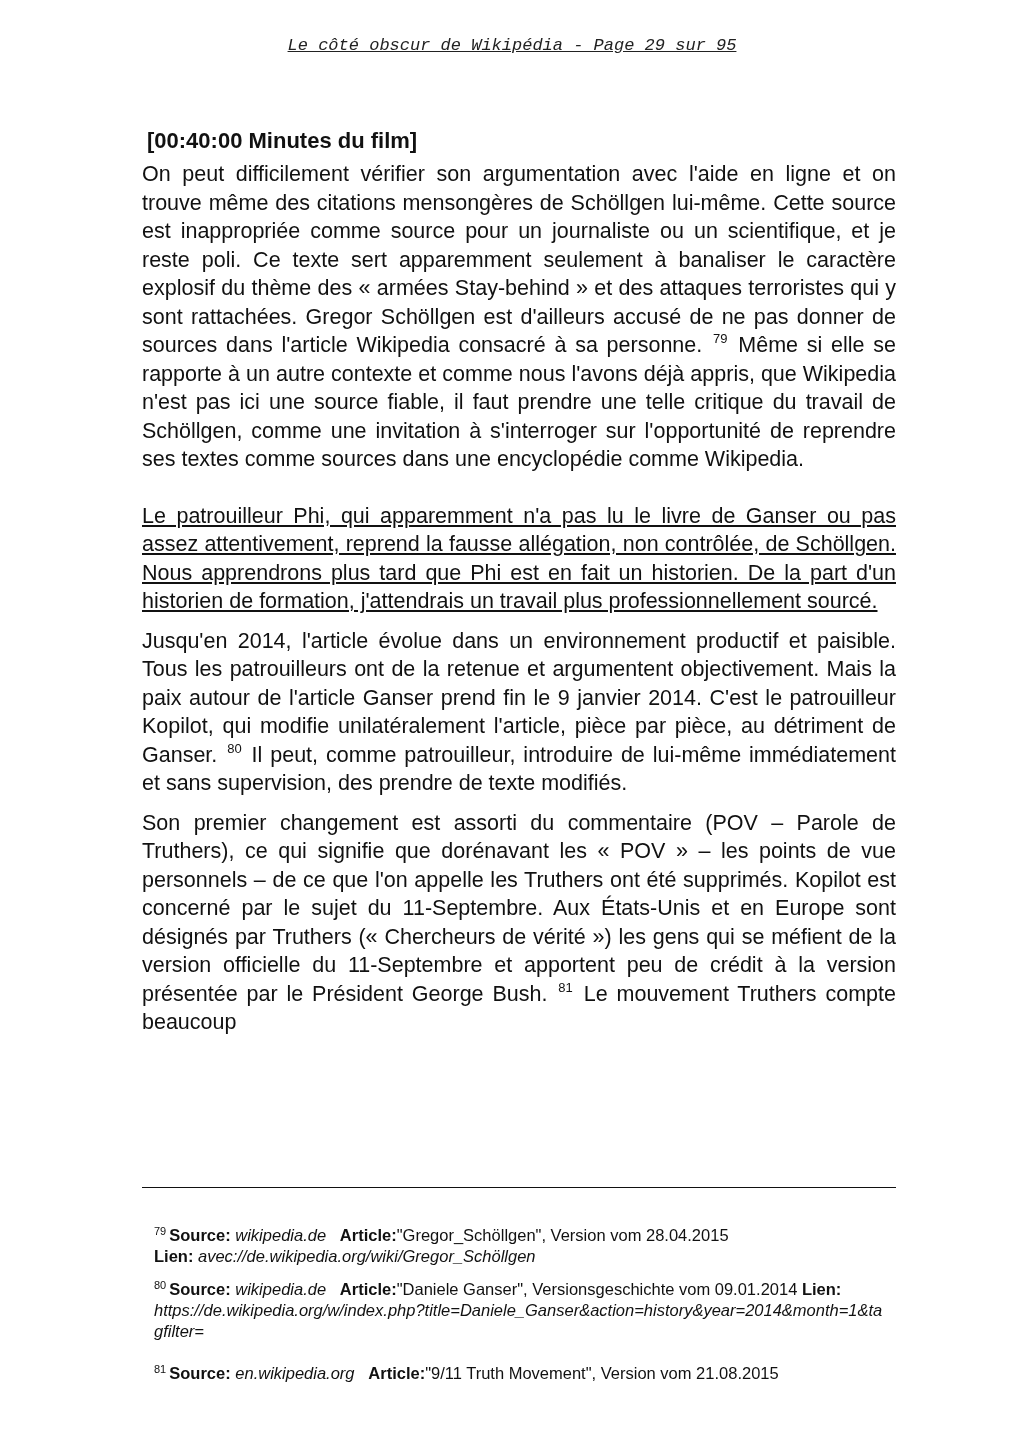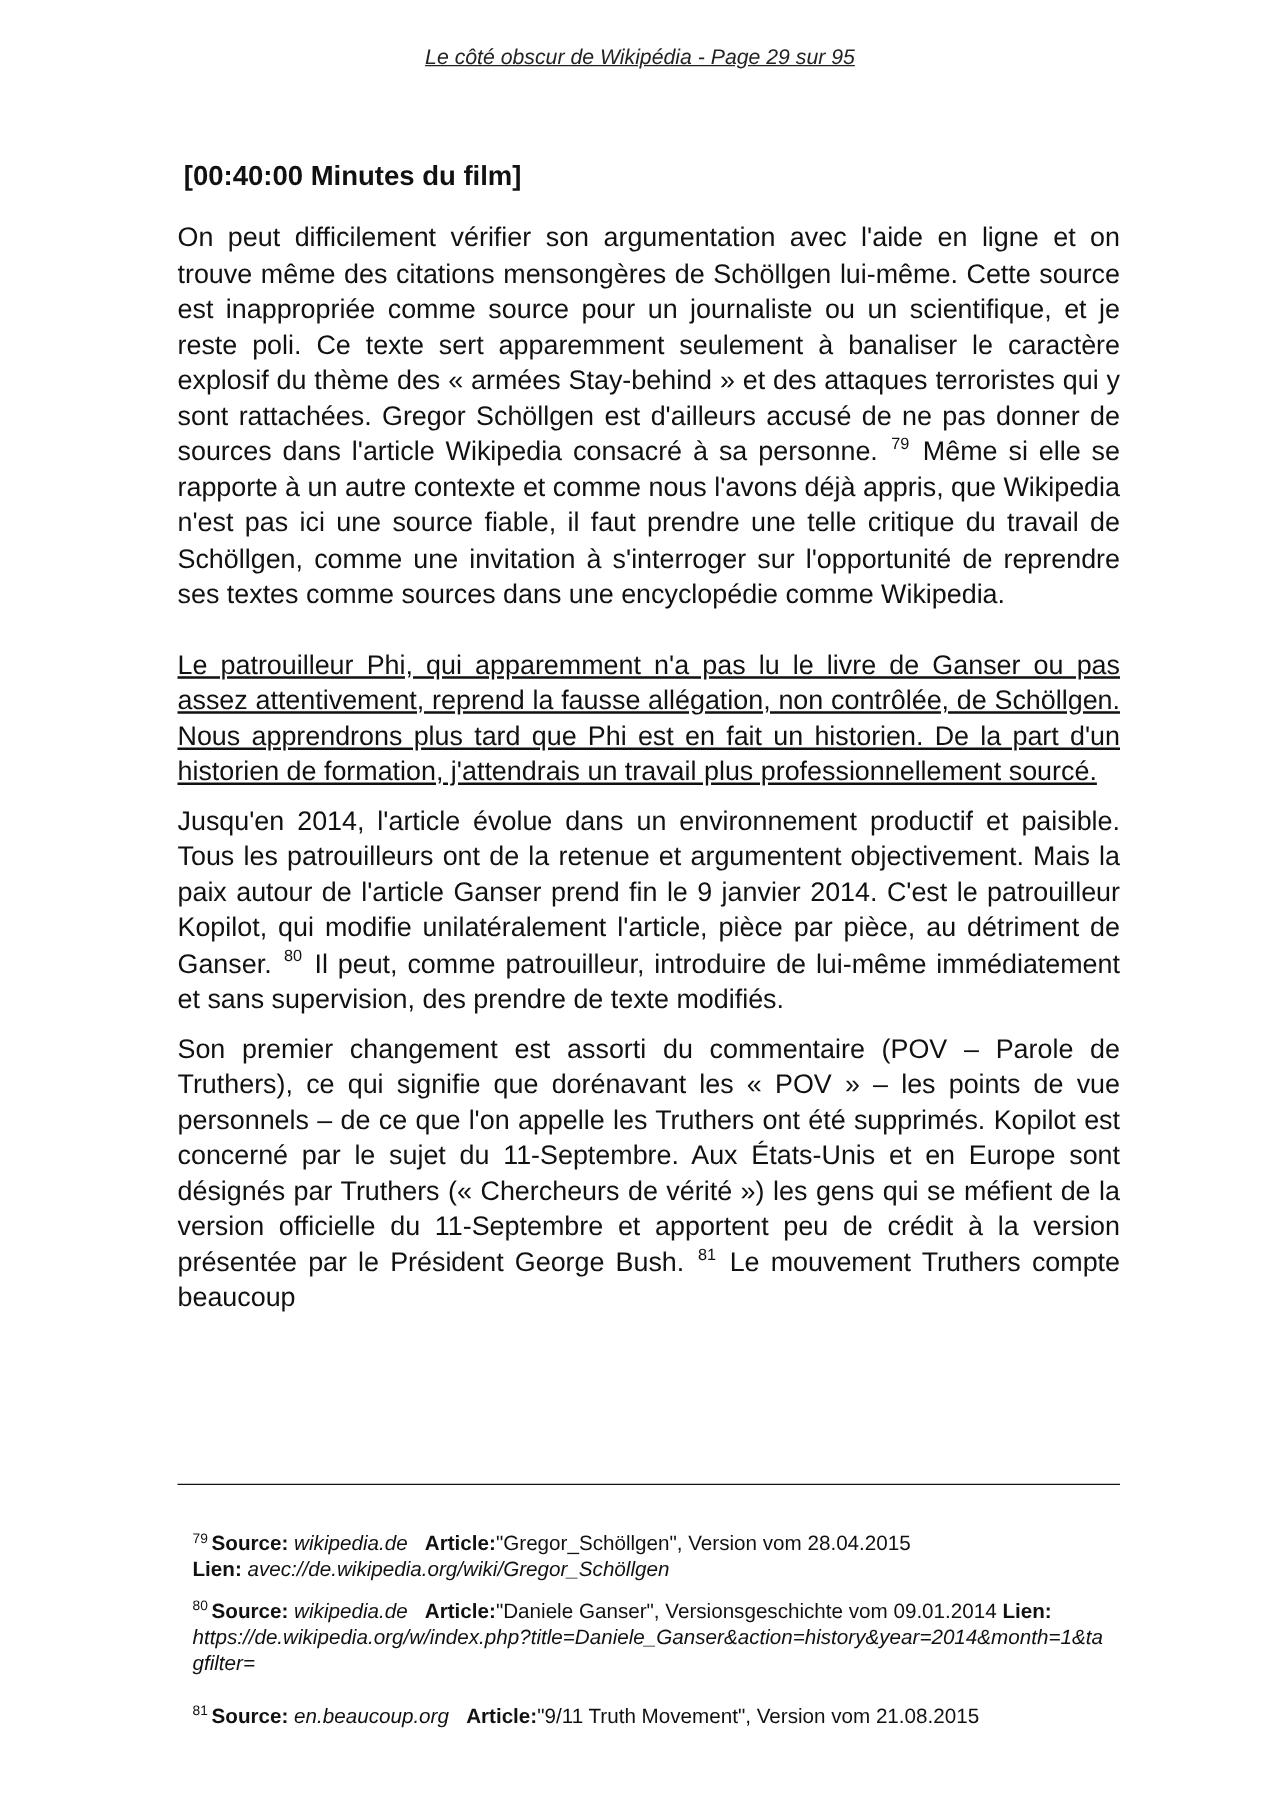--- a/index.html
+++ b/index.html
@@ -1,27 +1,27 @@
 <!DOCTYPE html>
 <html><head>
 <meta charset="utf-8">
 <style>
   html, body { margin: 0; padding: 0; background: #ffffff; }
   body { width: 1024px; height: 1453px; position: relative; overflow: hidden; color: #111; }
   .header {
     position: absolute; top: 36px; left: 0; width: 1024px; text-align: center;
-    font-family: Liberation Sans, sans-serif; font-style: italic; font-size: 17px; color: #222;
+    font-family: Liberation Mono, monospace; font-style: italic; font-size: 17px; color: #222;
   }
   .header span { text-decoration: underline; }
   .title {
     position: absolute; top: 128px; left: 147px;
     font-family: Liberation Sans, sans-serif; font-weight: bold; font-size: 22px;
   }
   .body {
-    position: absolute; left: 142px; width: 754px; top: 176px;
+    position: absolute; left: 142px; width: 754px; top: 160px;
     font-family: "Liberation Sans", sans-serif; font-size: 21.5px; line-height: 28.5px;
   }
   .body p { margin: 0; text-align: justify; }
   .p2 { margin-top: 28px !important; text-decoration: underline; }
   .p3, .p4 { margin-top: 11px !important; }
   sup.fn { font-size: 13px; vertical-align: top; position: relative; top: -6px; margin: 0 2px; }
   .rule {
     position: absolute; left: 142px; top: 1187px; width: 754px; height: 0;
     border-top: 1.6px solid #111;
   }
@@ -76,16 +76,16 @@
   </div>
   <div class="note">
     <sup>80</sup><b>Source:</b>
     <i>wikipedia.de</i>&nbsp;&nbsp;
     <b>Article:</b><span>"Daniele Ganser", Versionsgeschichte vom 09.01.2014</span>
     <b>Lien:</b><br>
     <span class="url">https://de.wikipedia.org/w/index.php?title=Daniele_Ganser&amp;action=history&amp;year=2014&amp;month=1&amp;tagfilter=</span>
   </div>
   <div class="note note3">
     <sup>81</sup><b>Source:</b>
-    <i>en.beaucoup.org</i>&nbsp;&nbsp;
+    <i>en.wikipedia.org</i>&nbsp;&nbsp;
     <b>Article:</b><span>"9/11 Truth Movement", Version vom 21.08.2015</span>
   </div>
 </div>
 
 </body></html>

